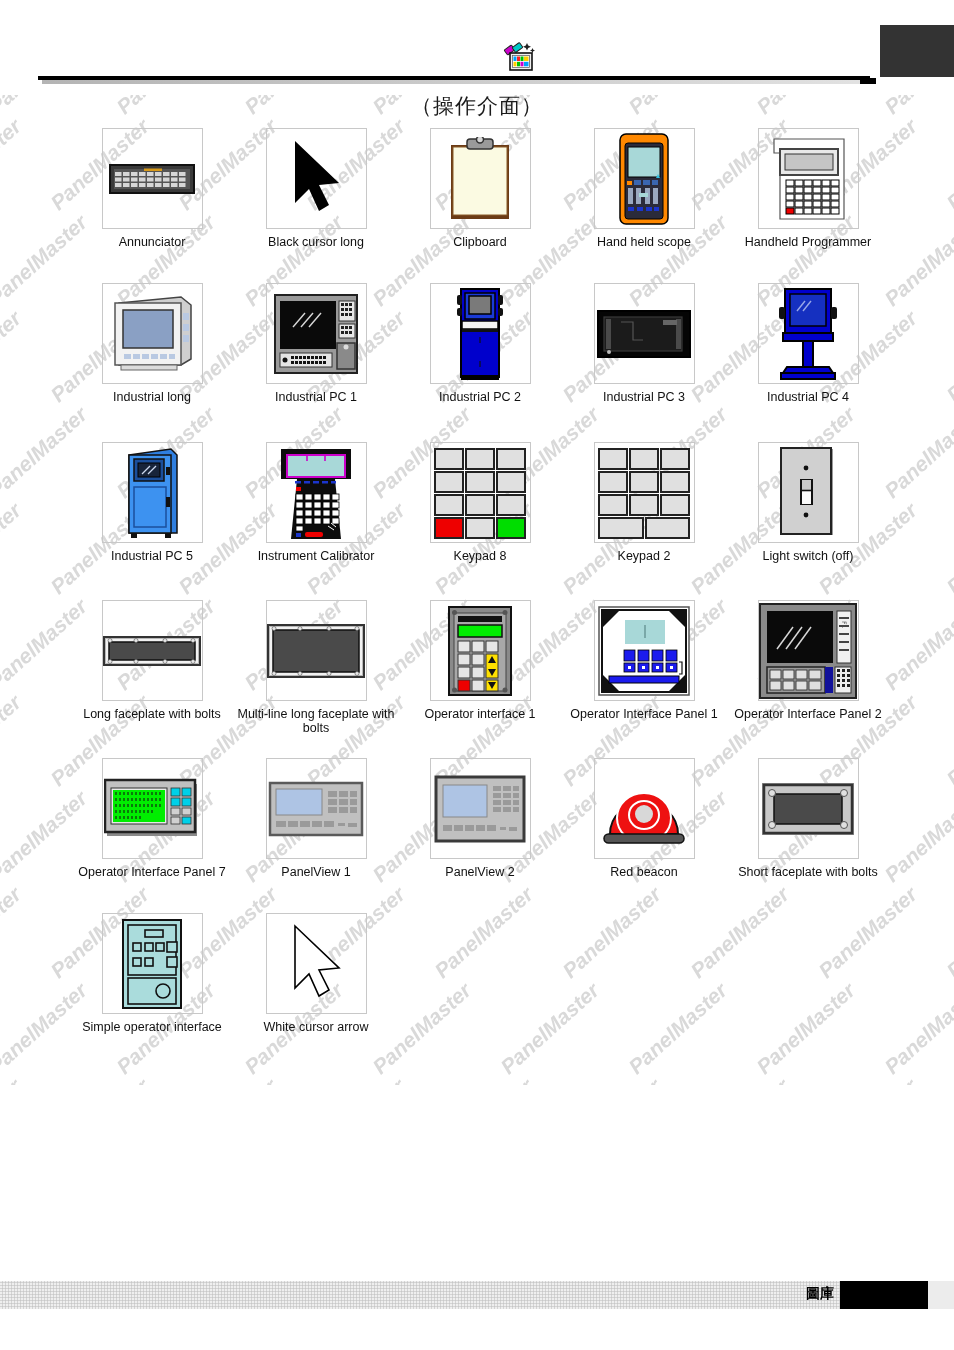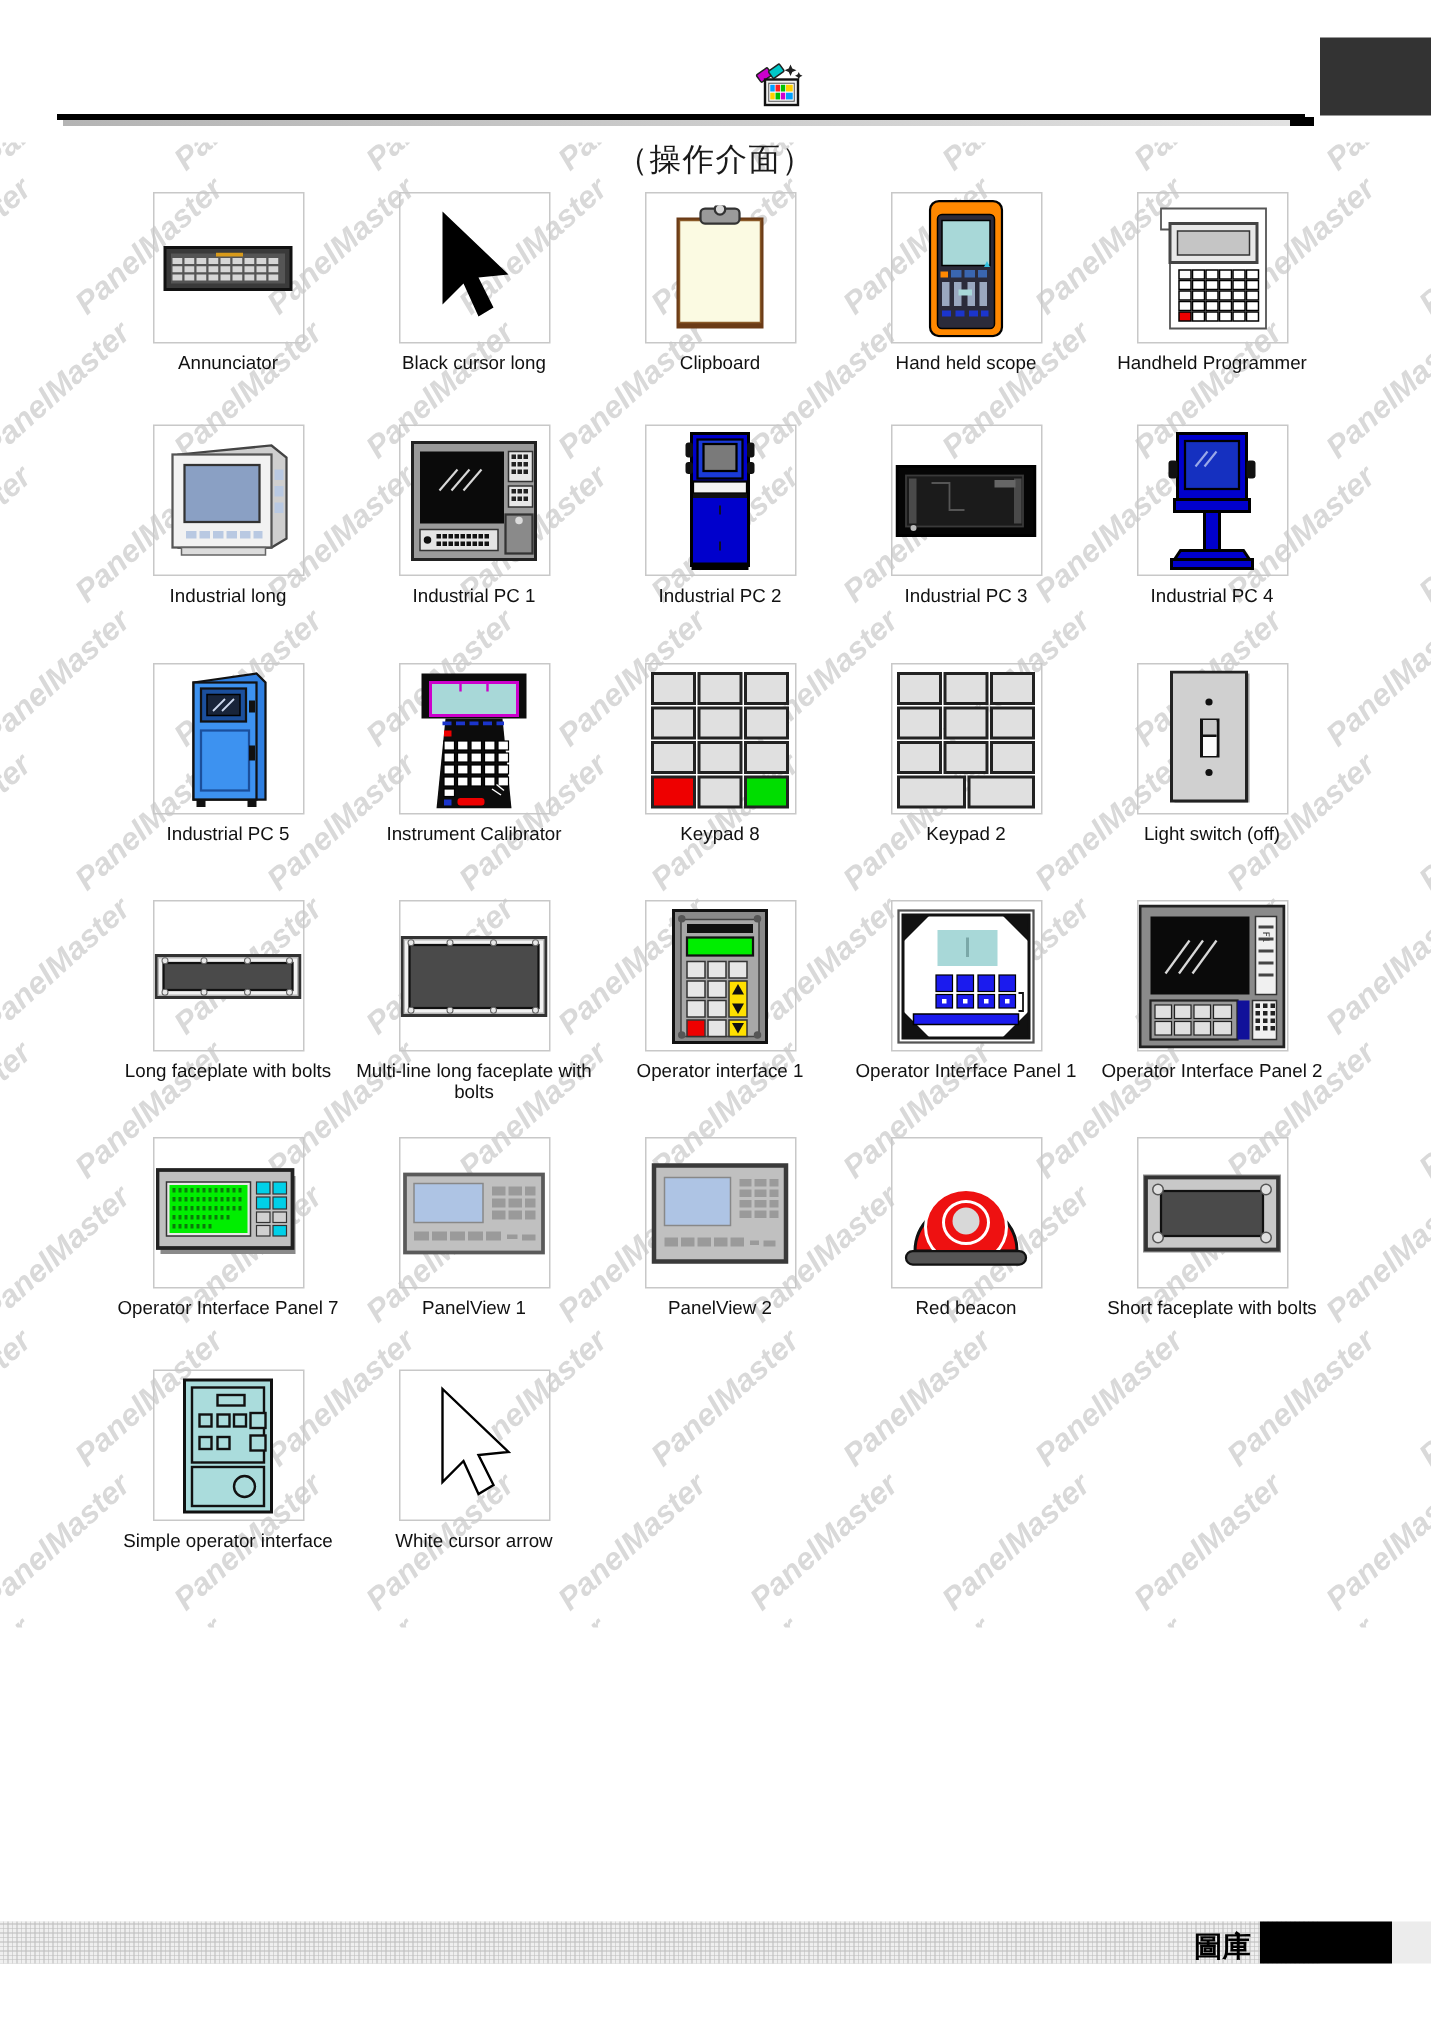--- a/index.html
+++ b/index.html
@@ -142,21 +142,21 @@
     width: 880px; height: 28px;
     background-image:
       repeating-linear-gradient(0deg, rgba(255,255,255,0) 0 2px, rgba(190,190,190,.55) 2px 3px),
       repeating-linear-gradient(90deg, rgba(255,255,255,0) 0 2px, rgba(190,190,190,.55) 2px 3px);
     background-color: #efefef;
   }
   #footer-label {
     position: absolute;
     right: 120px; top: 4px;
     font-family: "DejaVu Sans", "Liberation Sans", sans-serif;
-    font-size: 19px;
+    font-size: 14px;
     font-weight: bold;
     color: #000000;
     z-index: 5;
   }
   #footer-black {
     position: absolute;
     left: 840px; top: 1281px;
     width: 88px; height: 28px;
     background: #000000;
     z-index: 5;

